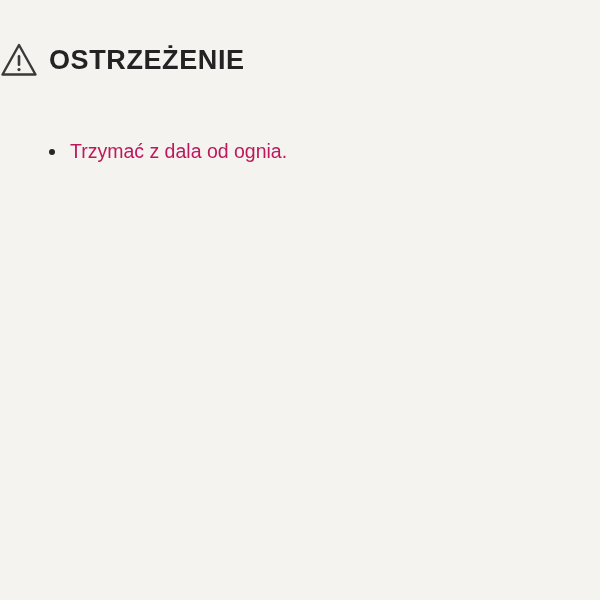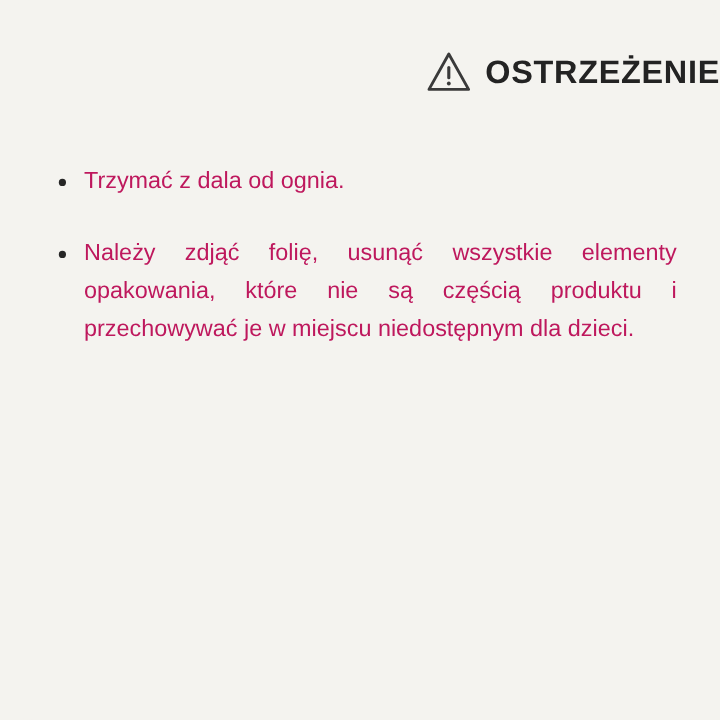--- a/index.html
+++ b/index.html
@@ -14,21 +14,21 @@
     color: #2b2b2b;
     overflow: hidden;
   }
   .page {
     width: 600px;
     height: 600px;
     box-sizing: border-box;
     background: #f4f3ef;
     display: flex;
     flex-direction: column;
-    align-items: flex-end;
+    align-items: flex-start;
     border-radius: 28px;
   }
   .header {
     margin-top: 42px;
     display: flex;
     justify-content: center;
     align-items: center;
     gap: 11px;
   }
   .warn-icon {
@@ -96,19 +96,16 @@
       <circle cx="19" cy="27.6" r="1.6" fill="#3a3a3a"></circle>
     </svg>
     <div class="header-title">OSTRZEŻENIE</div>
   </div>
 
   <div class="content">
     <ul class="warn-list">
       <li>
         <span class="item-text single-line">Trzymać z dala od ognia.</span>
       </li>
-      <li>
-        <span class="item-text">Należy zdjąć folię, usunąć wszystkie elementy opakowania, które nie są częścią produktu i przechowywać je w miejscu niedostępnym dla dzieci.</span>
-      </li>
     </ul>
   </div>
 
 </div>
 
 </body></html>

